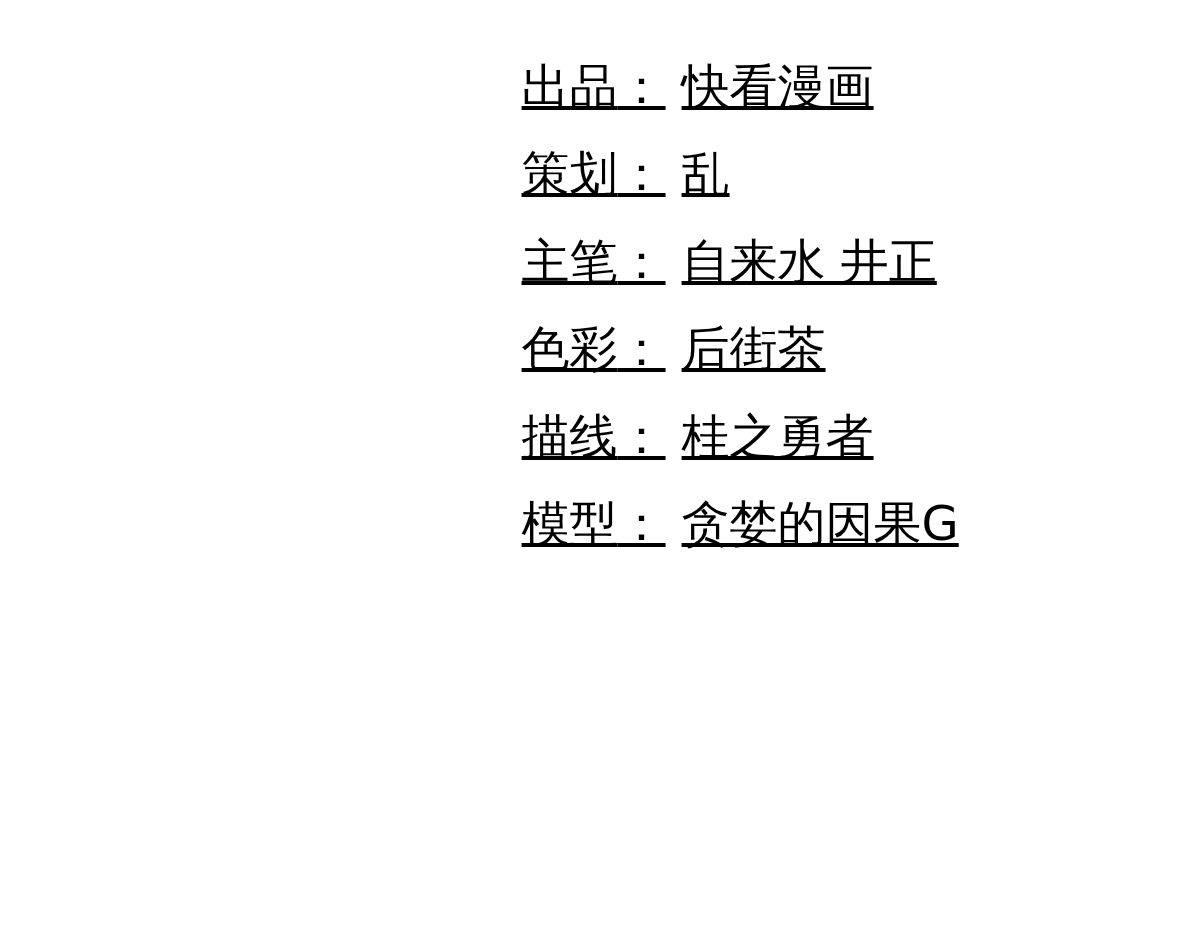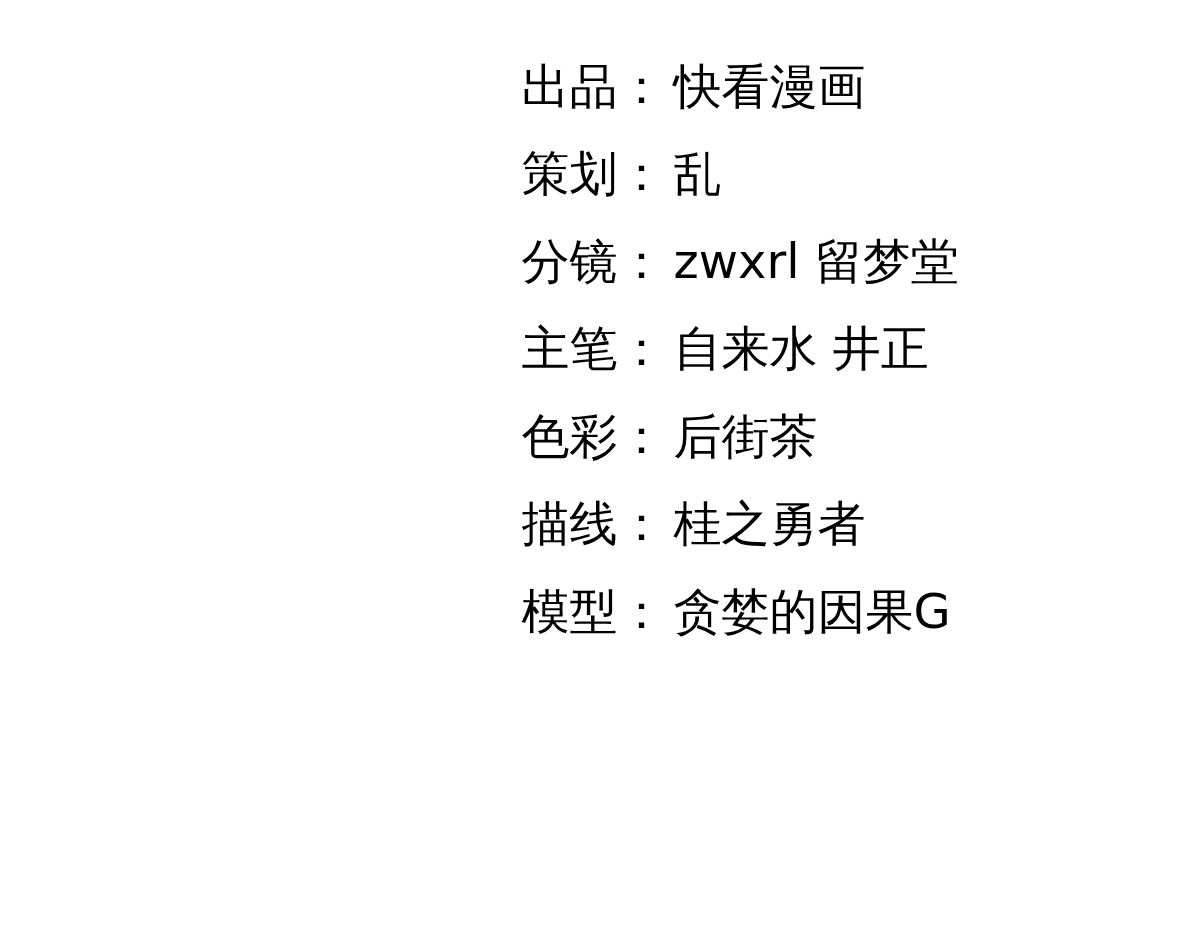--- a/index.html
+++ b/index.html
@@ -31,46 +31,44 @@
     font-size: 48px;
     color: #000000;
     white-space: pre;
     letter-spacing: 0;
   }
   .credit-label,
   .credit-colon,
   .credit-value {
     display: inline;
     color: #000000;
+    text-decoration: underline;
   }
   .credit-value {
-    margin-left: 8px;
+    margin-left: 16px;
   }
 </style>
 </head>
 <body>
 
 <div class="credits-page">
   <div class="credits-list">
 
     <div class="credit-row">
       <span class="credit-label">出品</span><span class="credit-colon">：</span><span class="credit-value">快看漫画</span>
     </div>
 
     <div class="credit-row">
       <span class="credit-label">策划</span><span class="credit-colon">：</span><span class="credit-value">乱</span>
     </div>
 
 
 
 
 
-    <div class="credit-row">
-      <span class="credit-label">分镜</span><span class="credit-colon">：</span><span class="credit-value">zwxrl 留梦堂</span>
-    </div>
 
     <div class="credit-row">
       <span class="credit-label">主笔</span><span class="credit-colon">：</span><span class="credit-value">自来水 井正</span>
     </div>
 
     <div class="credit-row">
       <span class="credit-label">色彩</span><span class="credit-colon">：</span><span class="credit-value">后街茶</span>
     </div>
 
     <div class="credit-row">

